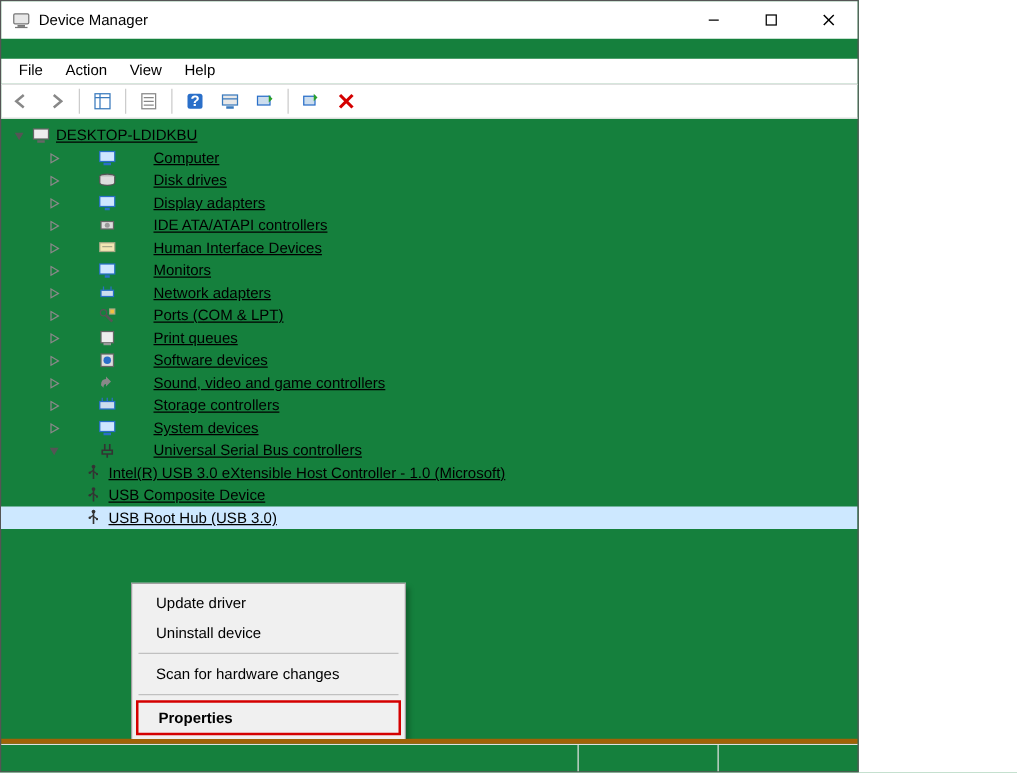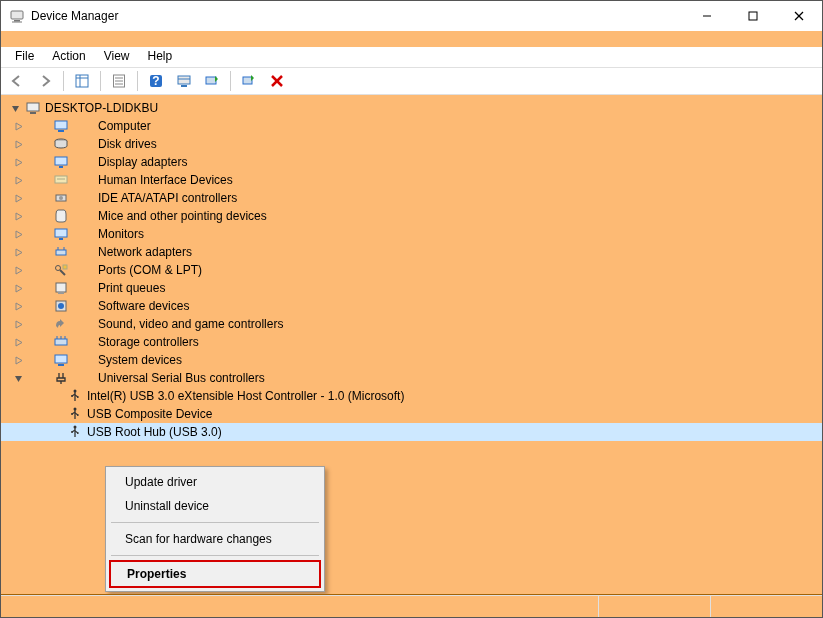--- a/index.html
+++ b/index.html
@@ -1,35 +1,35 @@
 <!DOCTYPE html>
 <html><head>
 <meta charset="utf-8">
 <style>
 * { box-sizing: border-box; margin: 0; padding: 0; font-family: "Segoe UI", Tahoma, sans-serif; font-size: 12px; }
 html, body { width: 823px; height: 618px; background: #fff; overflow: hidden; }
-.window { width: 823px; height: 618px; border: 1px solid #555; display: flex; flex-direction: column; background: #fdba74; }
+.window { width: 687px; height: 618px; border: 1px solid #555; display: flex; flex-direction: column; background: #15803d; }
 
 .titlebar { height: 30px; display: flex; align-items: center; padding: 0 0 0 8px; background: #fff; }
 .titlebar .app-icon { width: 16px; height: 16px; margin-right: 6px; }
 .titlebar .title { flex: 1; }
 .win-btn { width: 46px; height: 30px; display: flex; align-items: center; justify-content: center; }
 .win-btn svg { width: 10px; height: 10px; }
 
 .menubar { height: 20px; display: flex; align-items: flex-start; padding: 0 6px; gap: 2px; background:#fff;margin-top:16px; }
 .menubar .menu-item { padding: 2px 8px; }
 
 .toolbar { height: 28px; display: flex; align-items: center; padding: 2px 4px; gap: 4px; border-top:1px solid #e0e0e0; border-bottom:1px solid #e0e0e0; background:#fff;}
 .tool-btn { width: 24px; height: 24px; display:flex; align-items:center; justify-content:center; border:1px solid transparent;}
 .tool-sep { width:1px; height:20px; background:#ccc; margin:0 2px;}
 
-.tree-pane { flex:1; overflow:auto; padding:4px 0; border-bottom:1px solid #a16207; position:relative;}
+.tree-pane { flex:1; overflow:auto; padding:4px 0; border-bottom:4px solid #a16207; position:relative;text-decoration:underline;}
 .row { display:flex; align-items:center; height:18px; padding-left:4px; }
 .indent0 { padding-left: 8px; }
-.indent1 { padding-left: 11px; gap: 25px; }
+.indent1 { padding-left: 36px; gap: 25px; }
 .indent2 { padding-left: 50px; text-align: center; }
 .exp { width:12px; height:12px; display:inline-flex; align-items:center; justify-content:center; margin-right:2px; color:#555; }
 .exp svg { width:9px; height:9px; }
 .node-icon { width:16px; height:16px; margin:0 4px 0 2px; display:inline-flex; align-items:center; justify-content:center; }
 .sel { background:#cde8ff; }
 .sel .label { }
 
 .context-menu { position:absolute; left:104px; top:371px; width:220px; background:#f0f0f0; border:1px solid #a0a0a0; box-shadow:3px 3px 4px rgba(0,0,0,.25); padding:3px; }
 .context-menu .cm-item { padding:5px 16px; }
 .context-menu .cm-sep { height:1px; background:#c0c0c0; margin:4px 2px; }
@@ -205,52 +205,39 @@
             <span class="label">Display adapters</span>
           </div>
           <div class="row indent1">
             <span class="exp">
               <svg viewBox="0 0 9 9">
                 <path d="M2 1 L8 4.5 L2 8 Z" fill="none" stroke="#888"></path>
               </svg>
             </span>
             <span class="node-icon">
               <svg viewBox="0 0 16 16">
+                <rect x="3" y="5" width="10" height="6" fill="#ddd" stroke="#666"></rect>
+                <circle cx="8" cy="8" r="2" fill="#999"></circle>
+              </svg>
+            </span>
+            <span class="label">IDE ATA/ATAPI controllers</span>
+          </div>
+          <div class="row indent1">
+            <span class="exp">
+              <svg viewBox="0 0 9 9">
+                <path d="M2 1 L8 4.5 L2 8 Z" fill="none" stroke="#888"></path>
+              </svg>
+            </span>
+            <span class="node-icon">
+              <svg viewBox="0 0 16 16">
                 <rect x="2" y="4" width="12" height="7" fill="#f3e6b3" stroke="#aa8"></rect>
                 <line x1="4" y1="7" x2="12" y2="7" stroke="#aa8"></line>
               </svg>
             </span>
             <span class="label">Human Interface Devices</span>
-          </div>
-          <div class="row indent1">
-            <span class="exp">
-              <svg viewBox="0 0 9 9">
-                <path d="M2 1 L8 4.5 L2 8 Z" fill="none" stroke="#888"></path>
-              </svg>
-            </span>
-            <span class="node-icon">
-              <svg viewBox="0 0 16 16">
-                <rect x="3" y="5" width="10" height="6" fill="#ddd" stroke="#666"></rect>
-                <circle cx="8" cy="8" r="2" fill="#999"></circle>
-              </svg>
-            </span>
-            <span class="label">IDE ATA/ATAPI controllers</span>
-          </div>
-          <div class="row indent1">
-            <span class="exp">
-              <svg viewBox="0 0 9 9">
-                <path d="M2 1 L8 4.5 L2 8 Z" fill="none" stroke="#888"></path>
-              </svg>
-            </span>
-            <span class="node-icon">
-              <svg viewBox="0 0 16 16">
-                <path d="M5 2 Q3 2 3 6 L3 12 Q3 14 6 14 L10 14 Q13 14 13 12 L13 6 Q13 2 11 2 Z" fill="#eee" stroke="#666"></path>
-              </svg>
-            </span>
-            <span class="label">Mice and other pointing devices</span>
           </div>
           <div class="row indent1">
             <span class="exp">
               <svg viewBox="0 0 9 9">
                 <path d="M2 1 L8 4.5 L2 8 Z" fill="none" stroke="#888"></path>
               </svg>
             </span>
             <span class="node-icon">
               <svg viewBox="0 0 16 16">
                 <rect x="2" y="3" width="12" height="8" fill="#cfe6ff" stroke="#2a6fc9"></rect>

